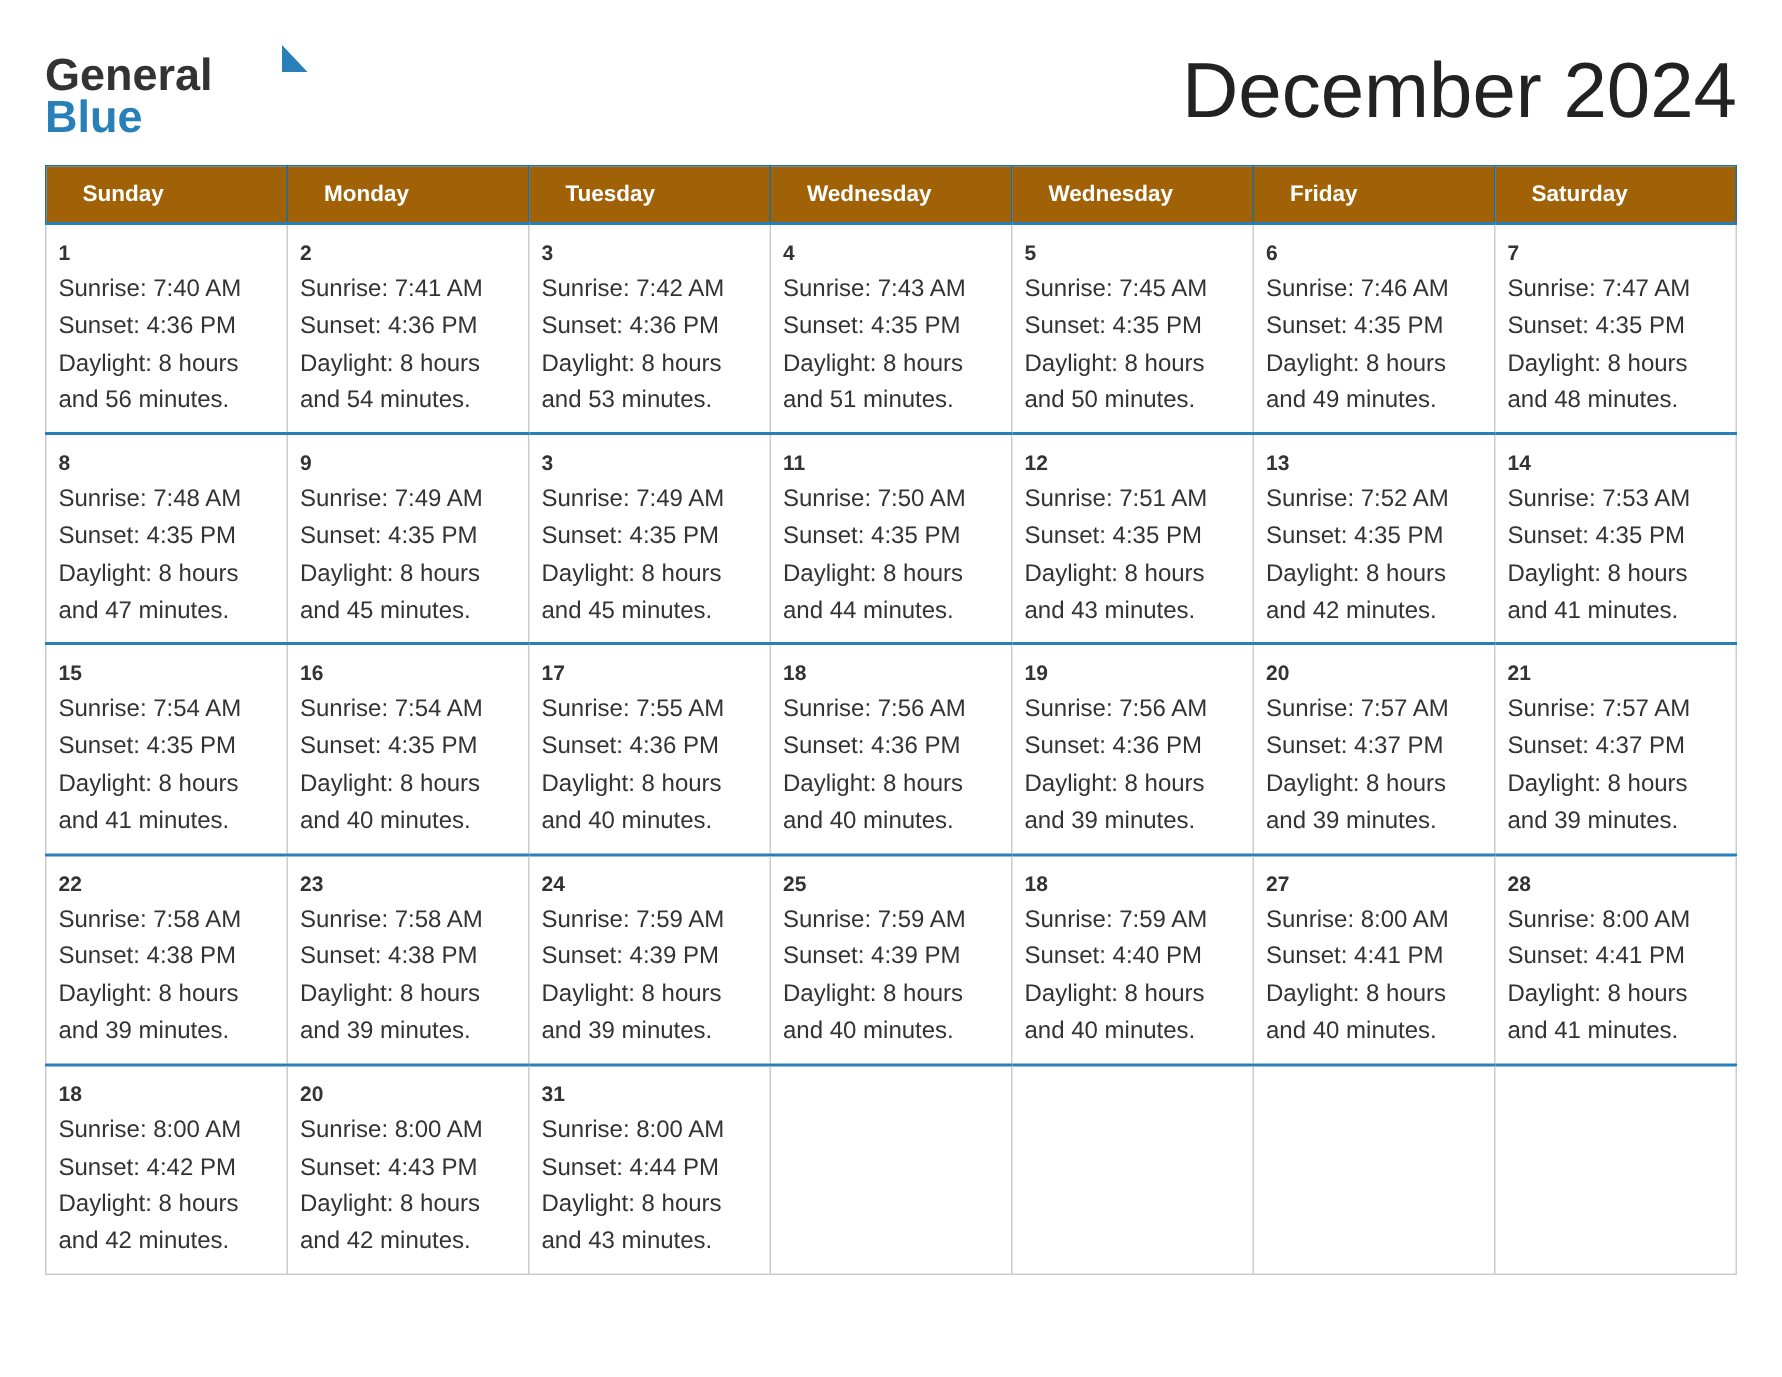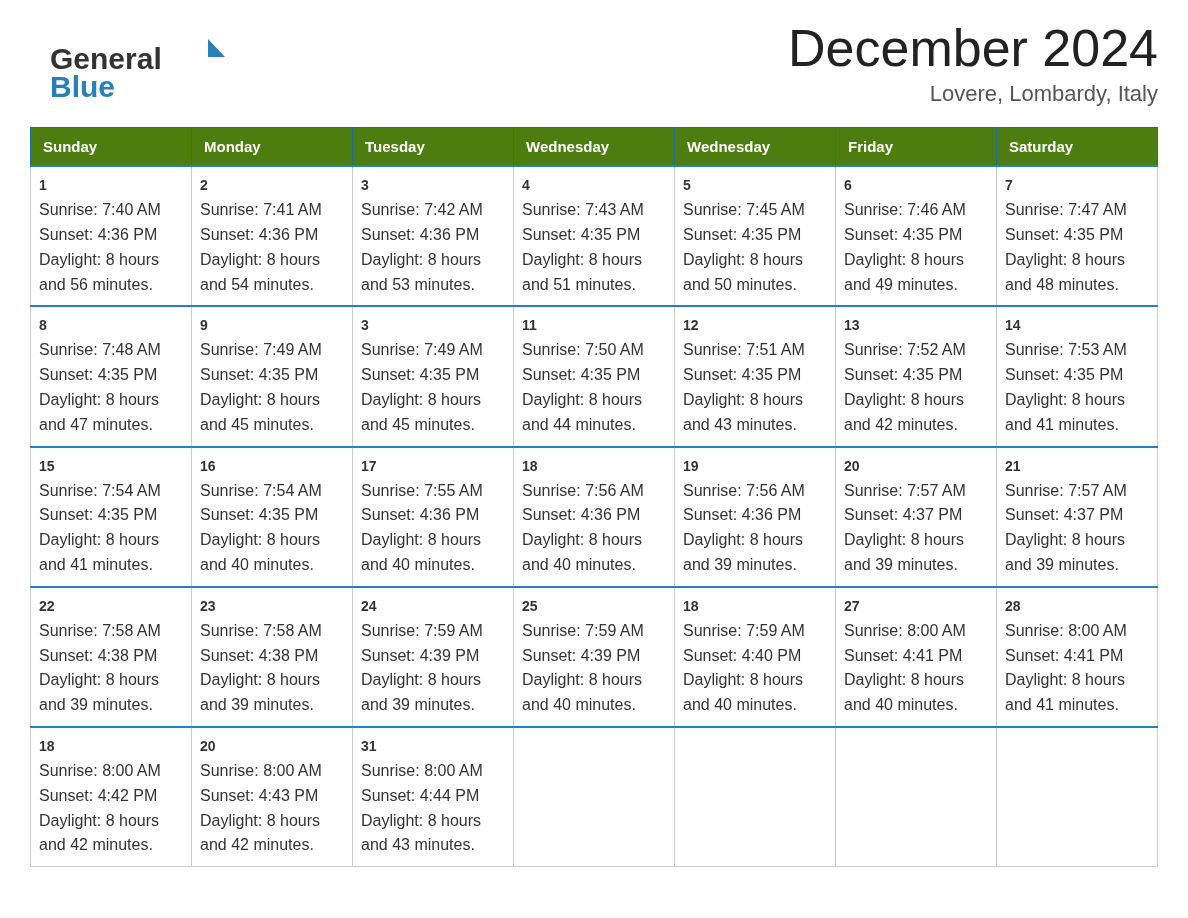--- a/index.html
+++ b/index.html
@@ -7,23 +7,22 @@
       font-family: Arial, Helvetica, sans-serif;
       background: #fff;
       color: #333;
       width: 1188px;
       min-height: 918px;
       padding: 20px 30px;
     }
     .header {
       display: flex;
       justify-content: space-between;
-      align-items: center;
+      align-items: flex-end;
       margin-bottom: 20px;
-      margin-left: 20px;
     }
     .title-area {
       text-align: right;
     }
     .month-title {
       font-size: 52px;
       font-weight: normal;
       color: #222;
       line-height: 1.1;
     }
@@ -31,23 +30,23 @@
       font-size: 22px;
       color: #555;
       margin-top: 4px;
     }
     .calendar-table {
       width: 100%;
       border-collapse: collapse;
       table-layout: fixed;
     }
     .calendar-table th {
-      background-color: #4d7c0f;
+      background-color: #a16207;
       color: #fff;
-      padding: 10px 12px;
+      padding: 10px 24px;
       font-size: 15px;
       font-weight: bold;
       text-align: left;
       border: 1px solid #1a6fa0;
     }
     .calendar-table td {
       vertical-align: top;
       padding: 8px 8px;
       border: 1px solid #ccc;
       font-size: 12.5px;
@@ -93,21 +92,20 @@
         <text x="0" y="40" font-family="Arial, sans-serif" font-size="30" font-weight="bold" fill="#333">General</text>
 
         <polygon points="158,10 175,28 158,28" fill="#2980b9"></polygon>
 
         <text x="0" y="68" font-family="Arial, sans-serif" font-size="30" font-weight="bold" fill="#2980b9">Blue</text>
       </svg>
     </div>
   </div>
   <div class="title-area">
     <div class="month-title">December 2024</div>
-    <div class="location-title">Lovere, Lombardy, Italy</div>
   </div>
 </div>
 
 <table class="calendar-table">
   <thead>
     <tr>
 
     <th>Sunday</th>
         <th>Monday</th>
         <th>Tuesday</th>

